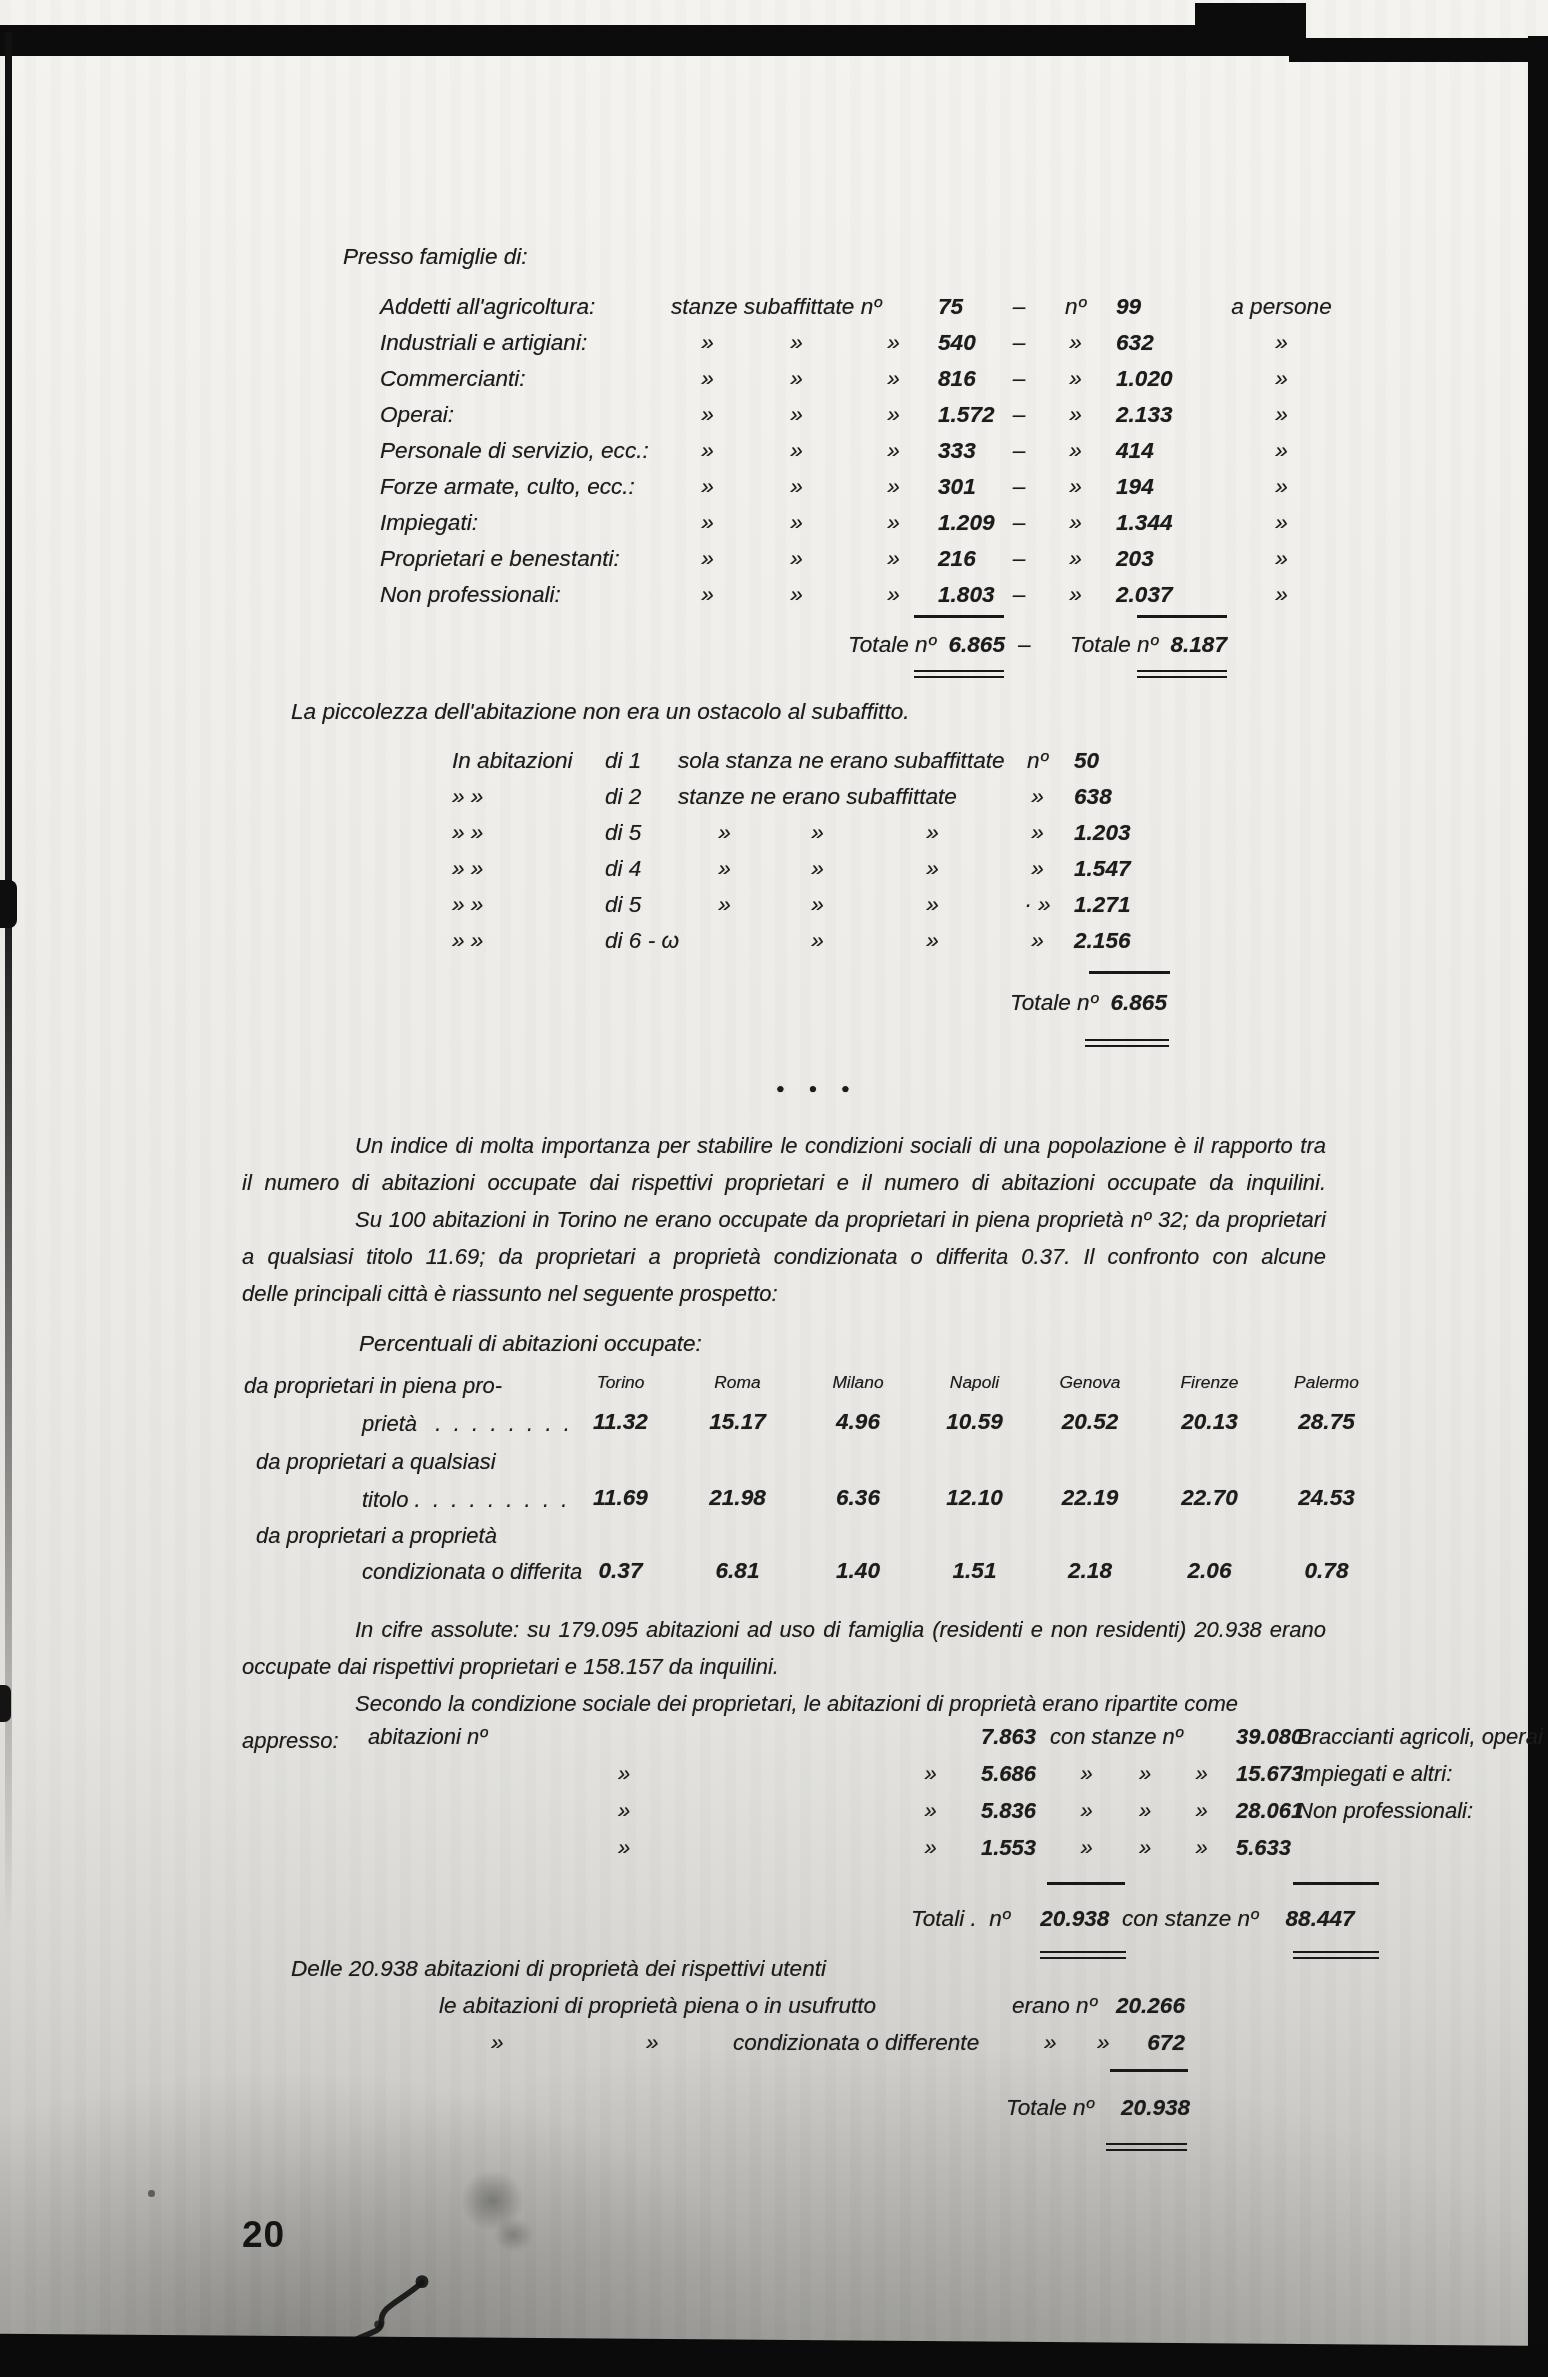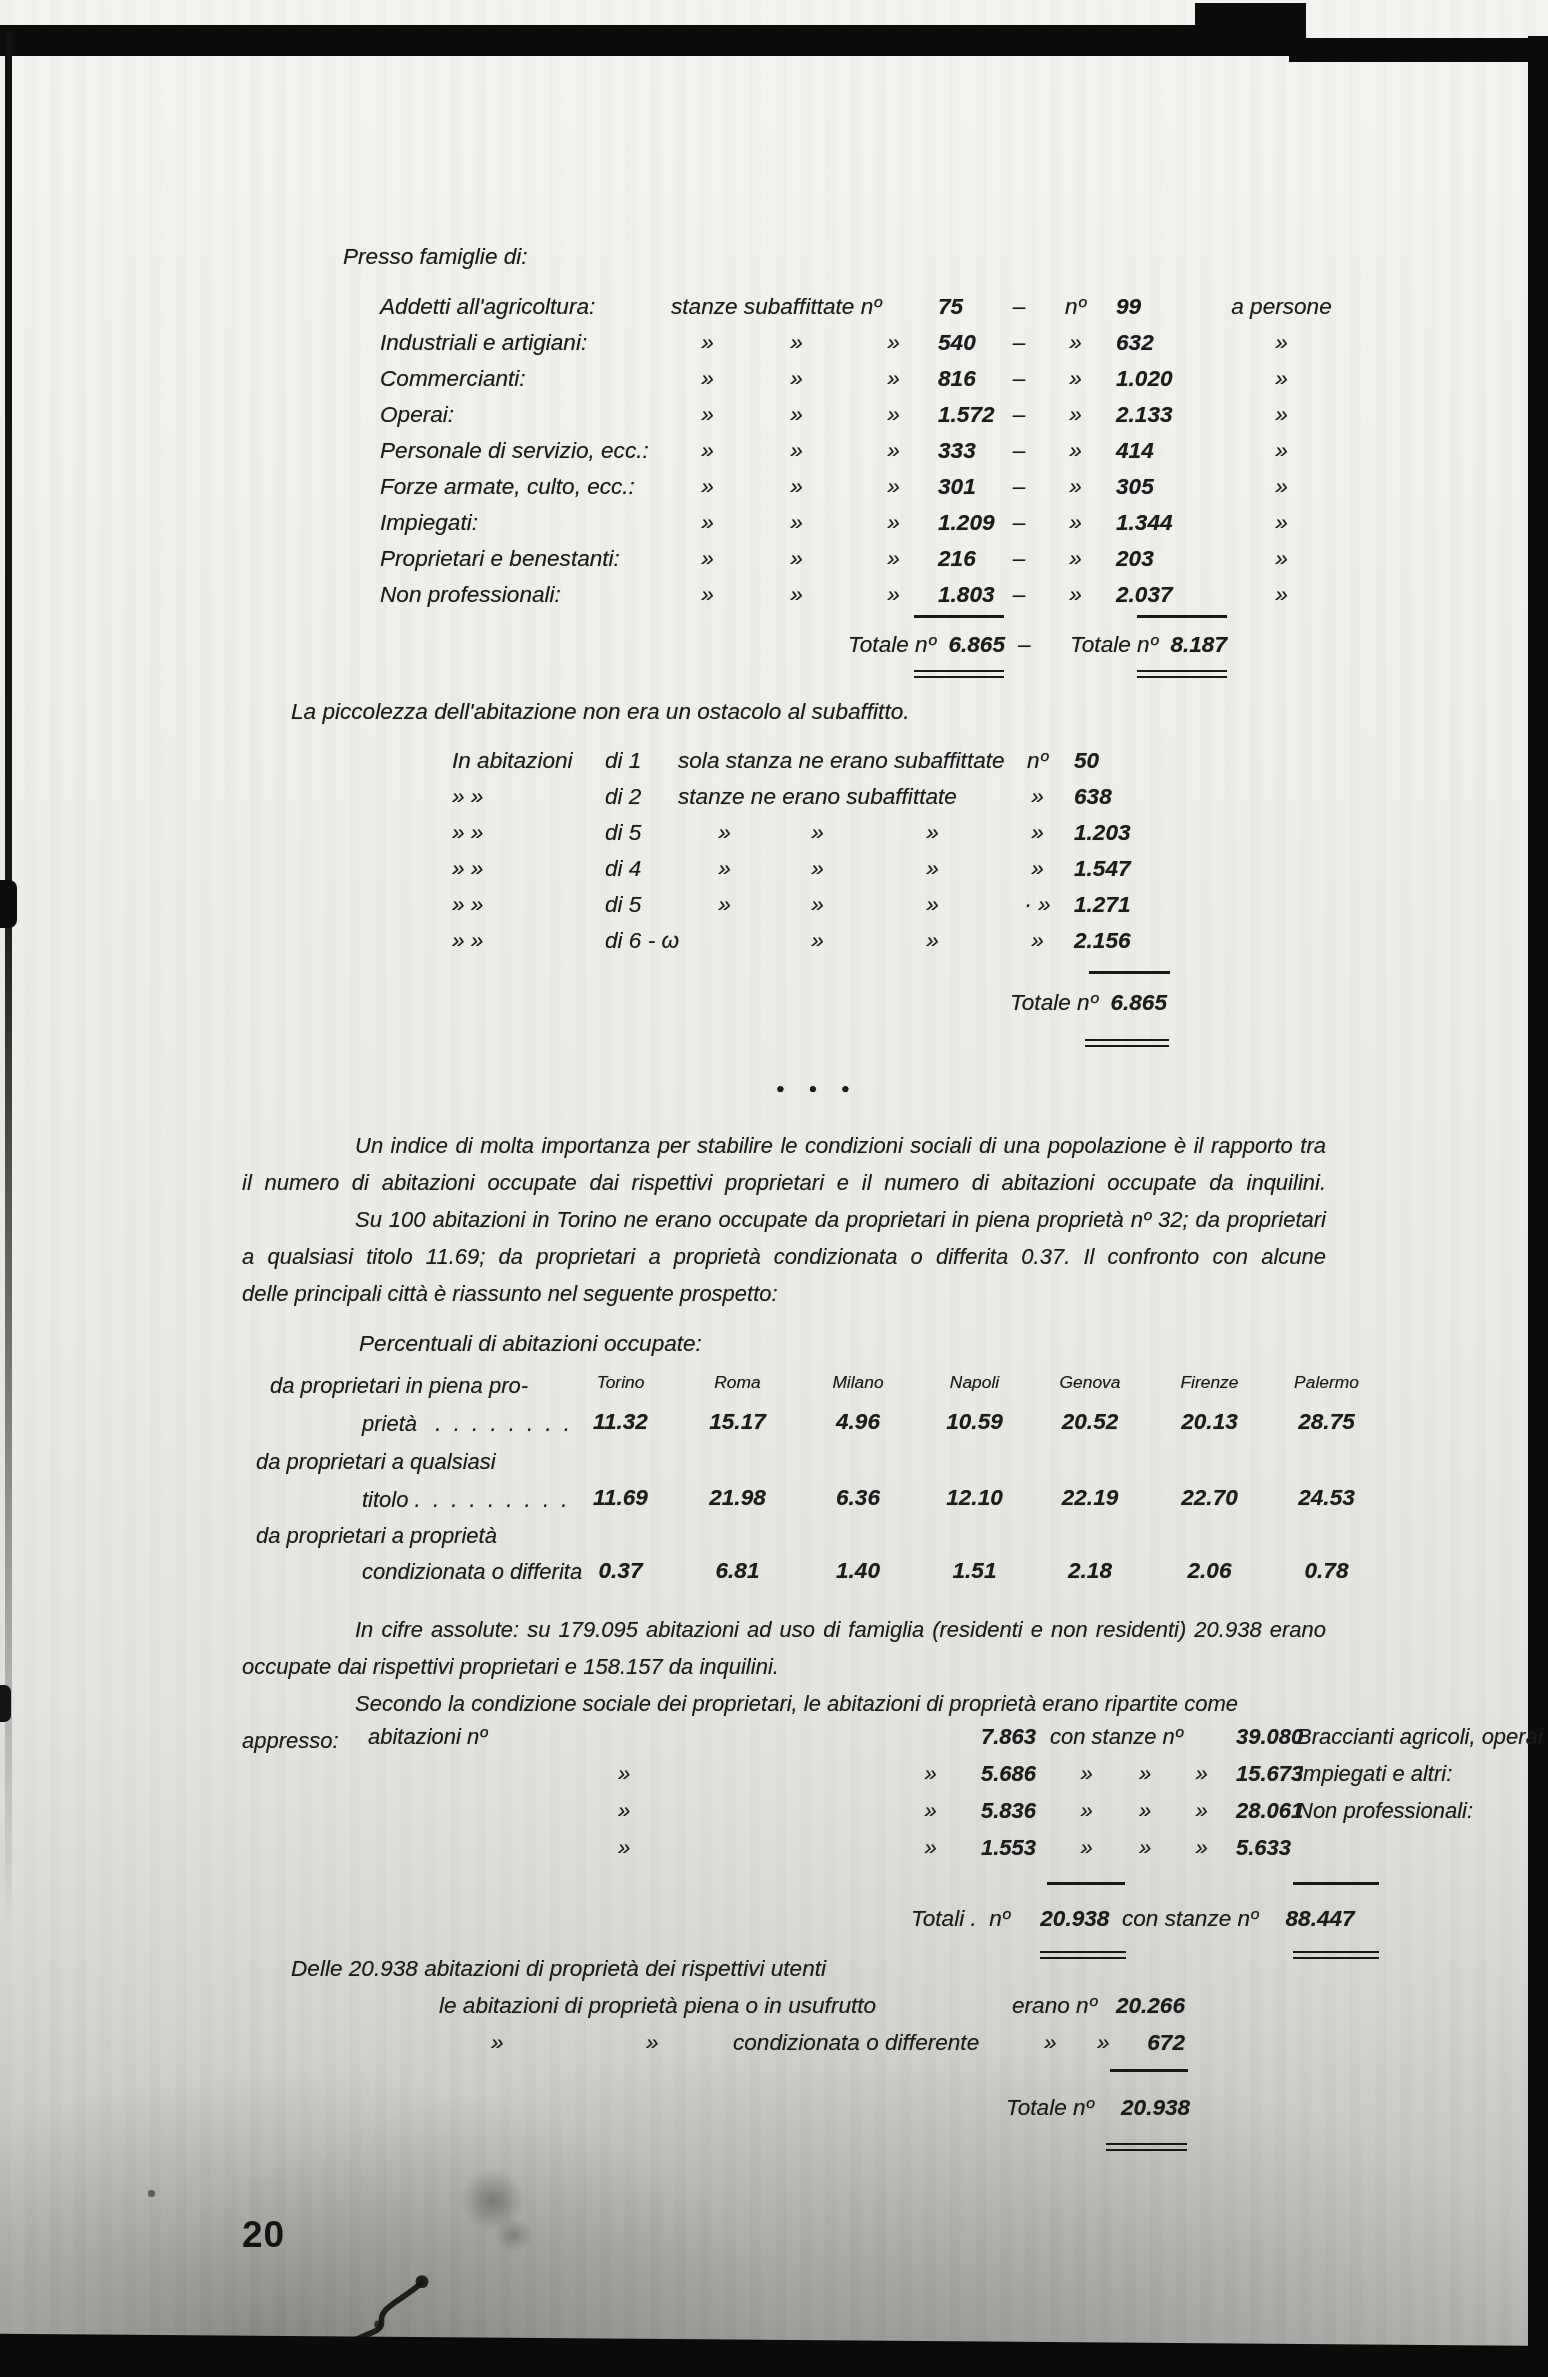--- a/index.html
+++ b/index.html
@@ -124,21 +124,21 @@
     <div class="r num">414</div>
     <div class="c">»</div>
 
     <div class="l">Forze armate, culto, ecc.:</div>
     <div class="c">»</div>
     <div class="c">»</div>
     <div class="c">»</div>
     <div class="r num">301</div>
     <div class="c">–</div>
     <div class="c">»</div>
-    <div class="r num">305</div>
+    <div class="r num">194</div>
     <div class="c">»</div>
 
     <div class="l">Impiegati:</div>
     <div class="c">»</div>
     <div class="c">»</div>
     <div class="c">»</div>
     <div class="r num">1.209</div>
     <div class="c">–</div>
     <div class="c">»</div>
     <div class="r num">1.344</div>
@@ -242,21 +242,21 @@
   <div class="grid pcth" style="top:1370px;">
     <div>Torino</div>
     <div>Roma</div>
     <div>Milano</div>
     <div>Napoli</div>
     <div>Genova</div>
     <div>Firenze</div>
     <div>Palermo</div>
   </div>
 
-  <div class="txt" style="left:270px; top:1373px; font-size:22px;">da proprietari in piena pro-</div>
+  <div class="txt" style="left:244px; top:1373px; font-size:22px;">da proprietari in piena pro-</div>
   <div class="txt pre" style="left:362px; top:1411px; font-size:22px;">prietà   .  .  .  .  .  .  .  .</div>
   <div class="grid pctv" style="top:1406px;">
     <div>11.32</div>
     <div>15.17</div>
     <div>4.96</div>
     <div>10.59</div>
     <div>20.52</div>
     <div>20.13</div>
     <div>28.75</div>
   </div>

